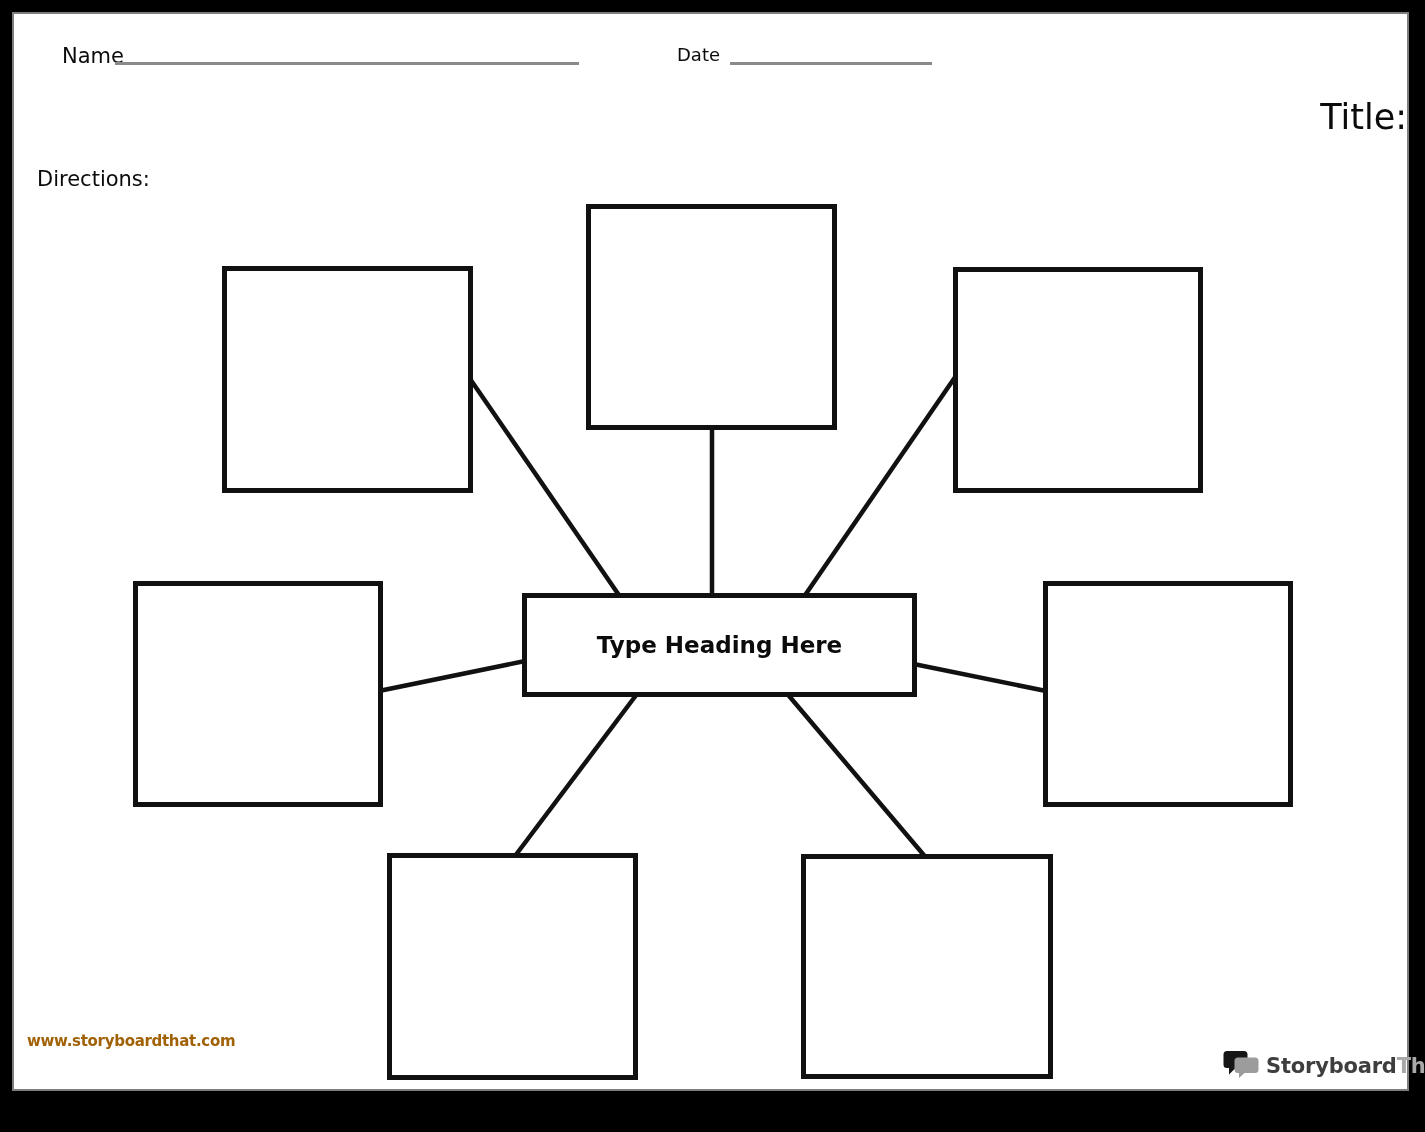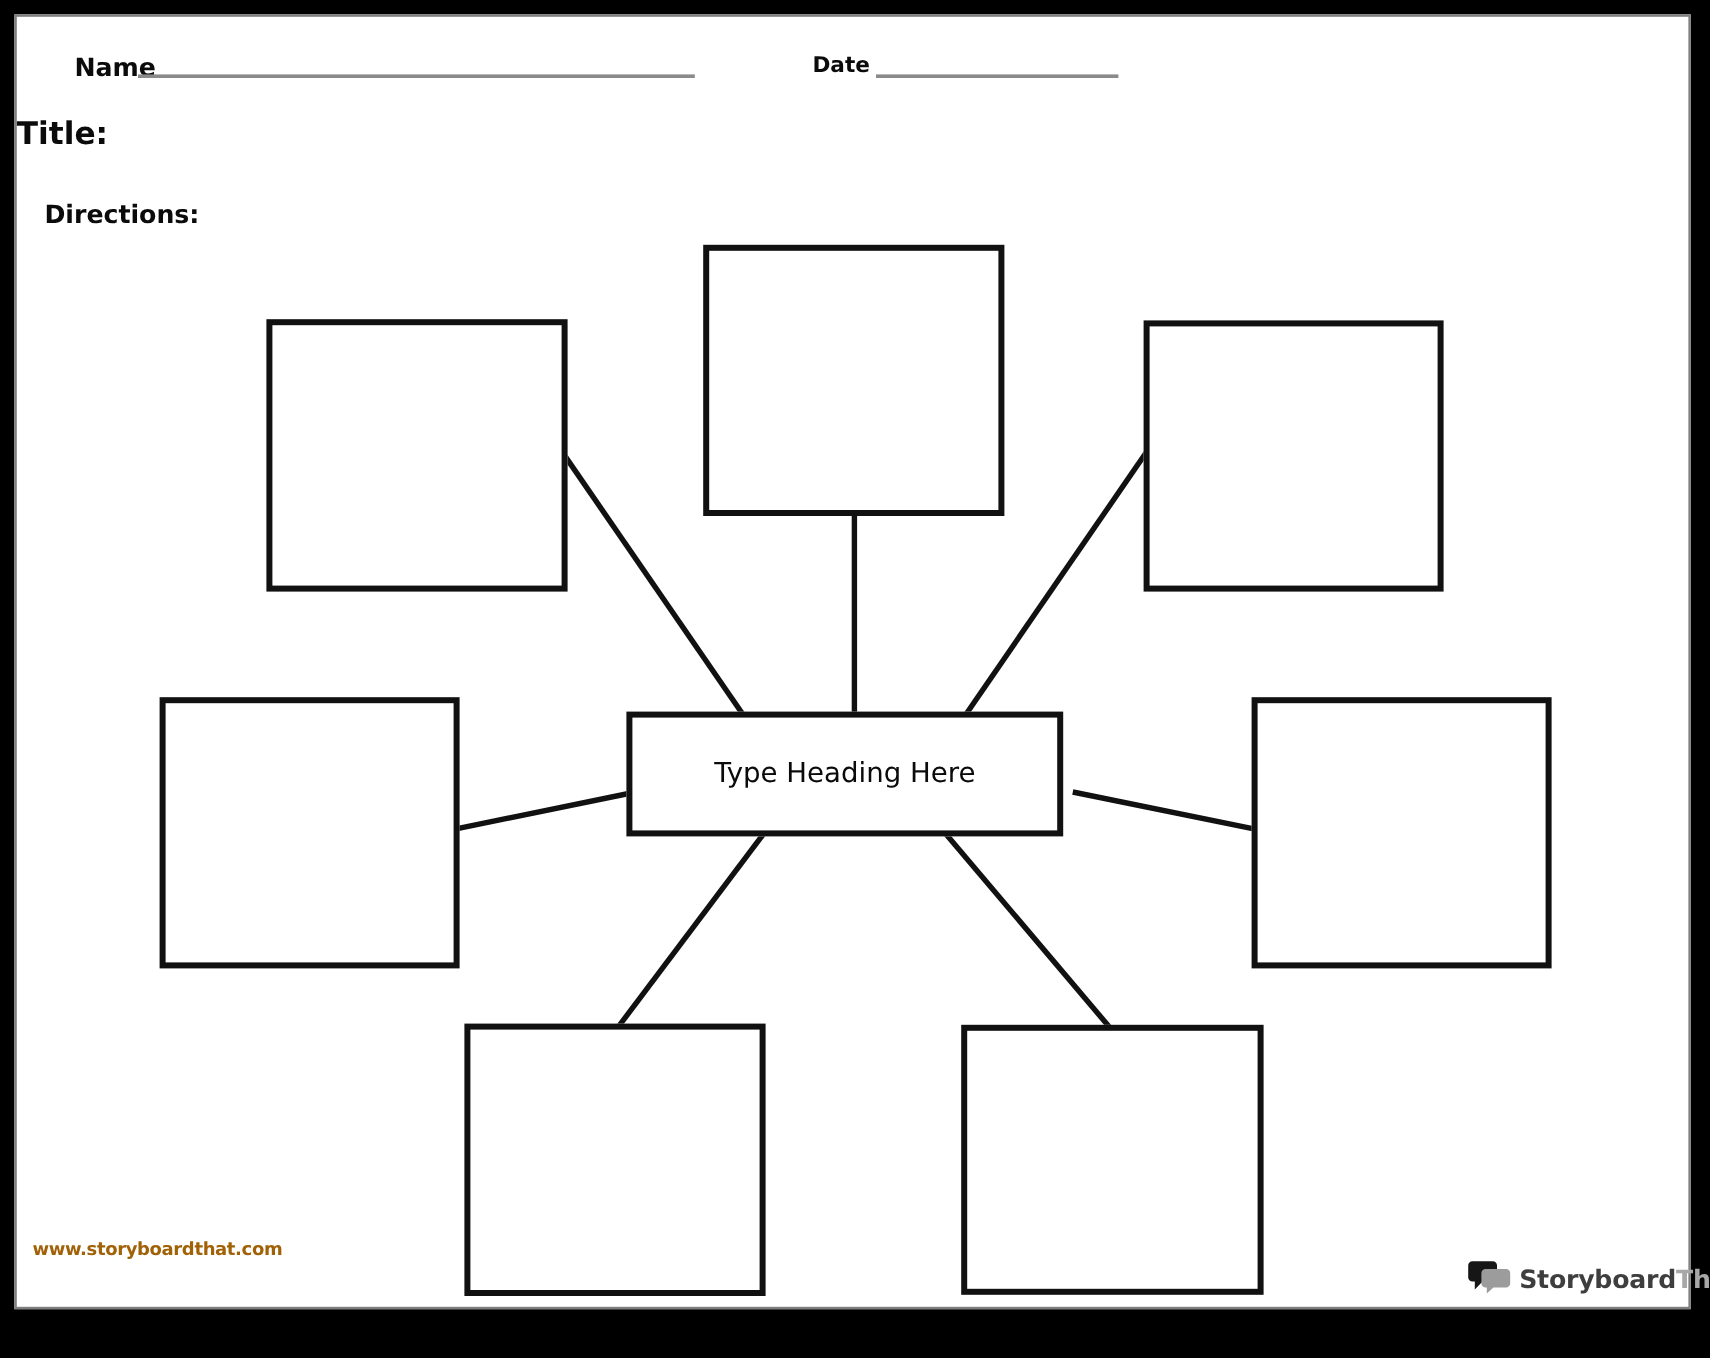--- a/index.html
+++ b/index.html
@@ -7,45 +7,45 @@
     width:1425px;height:1132px;position:relative;
     background:#000;overflow:hidden;
     font-family:"DejaVu Sans","Liberation Sans",sans-serif;
   }
   .page{
     position:absolute;left:12px;top:12px;
     width:1397px;height:1079px;box-sizing:border-box;
     background:#fff;border:2px solid #7e7e7e;
   }
   .abs{position:absolute;}
-  .lbl{font-weight:bold;color:#0b0b0b;}
+  .lbl{font-weight:normal;color:#0b0b0b;}
   .name-label{left:48px;top:30px;font-size:21px;}
   .date-label{left:663px;top:30px;font-size:18px;}
   .fill-line{height:3px;background:#8a8a8a;top:48px;}
   .name-line{left:101px;width:464px;}
   .date-line{left:716px;width:202px;}
-  .title-label{left:0;right:0;top:83px;text-align:left;font-size:26px;}
+  .title-label{left:0;right:0;top:83px;text-align:right;font-size:35px;}
   .directions-label{left:23px;top:153px;font-size:21px;}
 
   svg.connectors{position:absolute;left:0;top:0;z-index:1;}
   .box{
     position:absolute;z-index:2;box-sizing:border-box;
     background:#fff;border:5px solid #111;
   }
   .box-tl{left:208px;top:252px;width:251px;height:227px;}
   .box-tc{left:572px;top:190px;width:251px;height:226px;}
   .box-tr{left:939px;top:253px;width:250px;height:226px;}
   .box-ml{left:119px;top:567px;width:250px;height:226px;}
   .box-mr{left:1029px;top:567px;width:250px;height:226px;}
   .box-bl{left:373px;top:839px;width:251px;height:227px;}
   .box-br{left:787px;top:840px;width:252px;height:225px;}
   .box-center{
-    left:508px;top:579px;width:364px;height:104px;
+    left:508px;top:579px;width:395px;height:104px;
     display:flex;align-items:center;justify-content:center;
-    font-size:23px;font-weight:normal;color:#0b0b0b;
+    font-size:23px;font-weight:bold;color:#0b0b0b;
   }
 
   .footer-url{
     left:13px;top:1018px;font-size:15px;font-weight:bold;
     letter-spacing:-0.3px;color:#a16207;
   }
   .logo{
     left:1209px;top:1036px;display:flex;align-items:center;gap:6px;
     z-index:3;
   }

